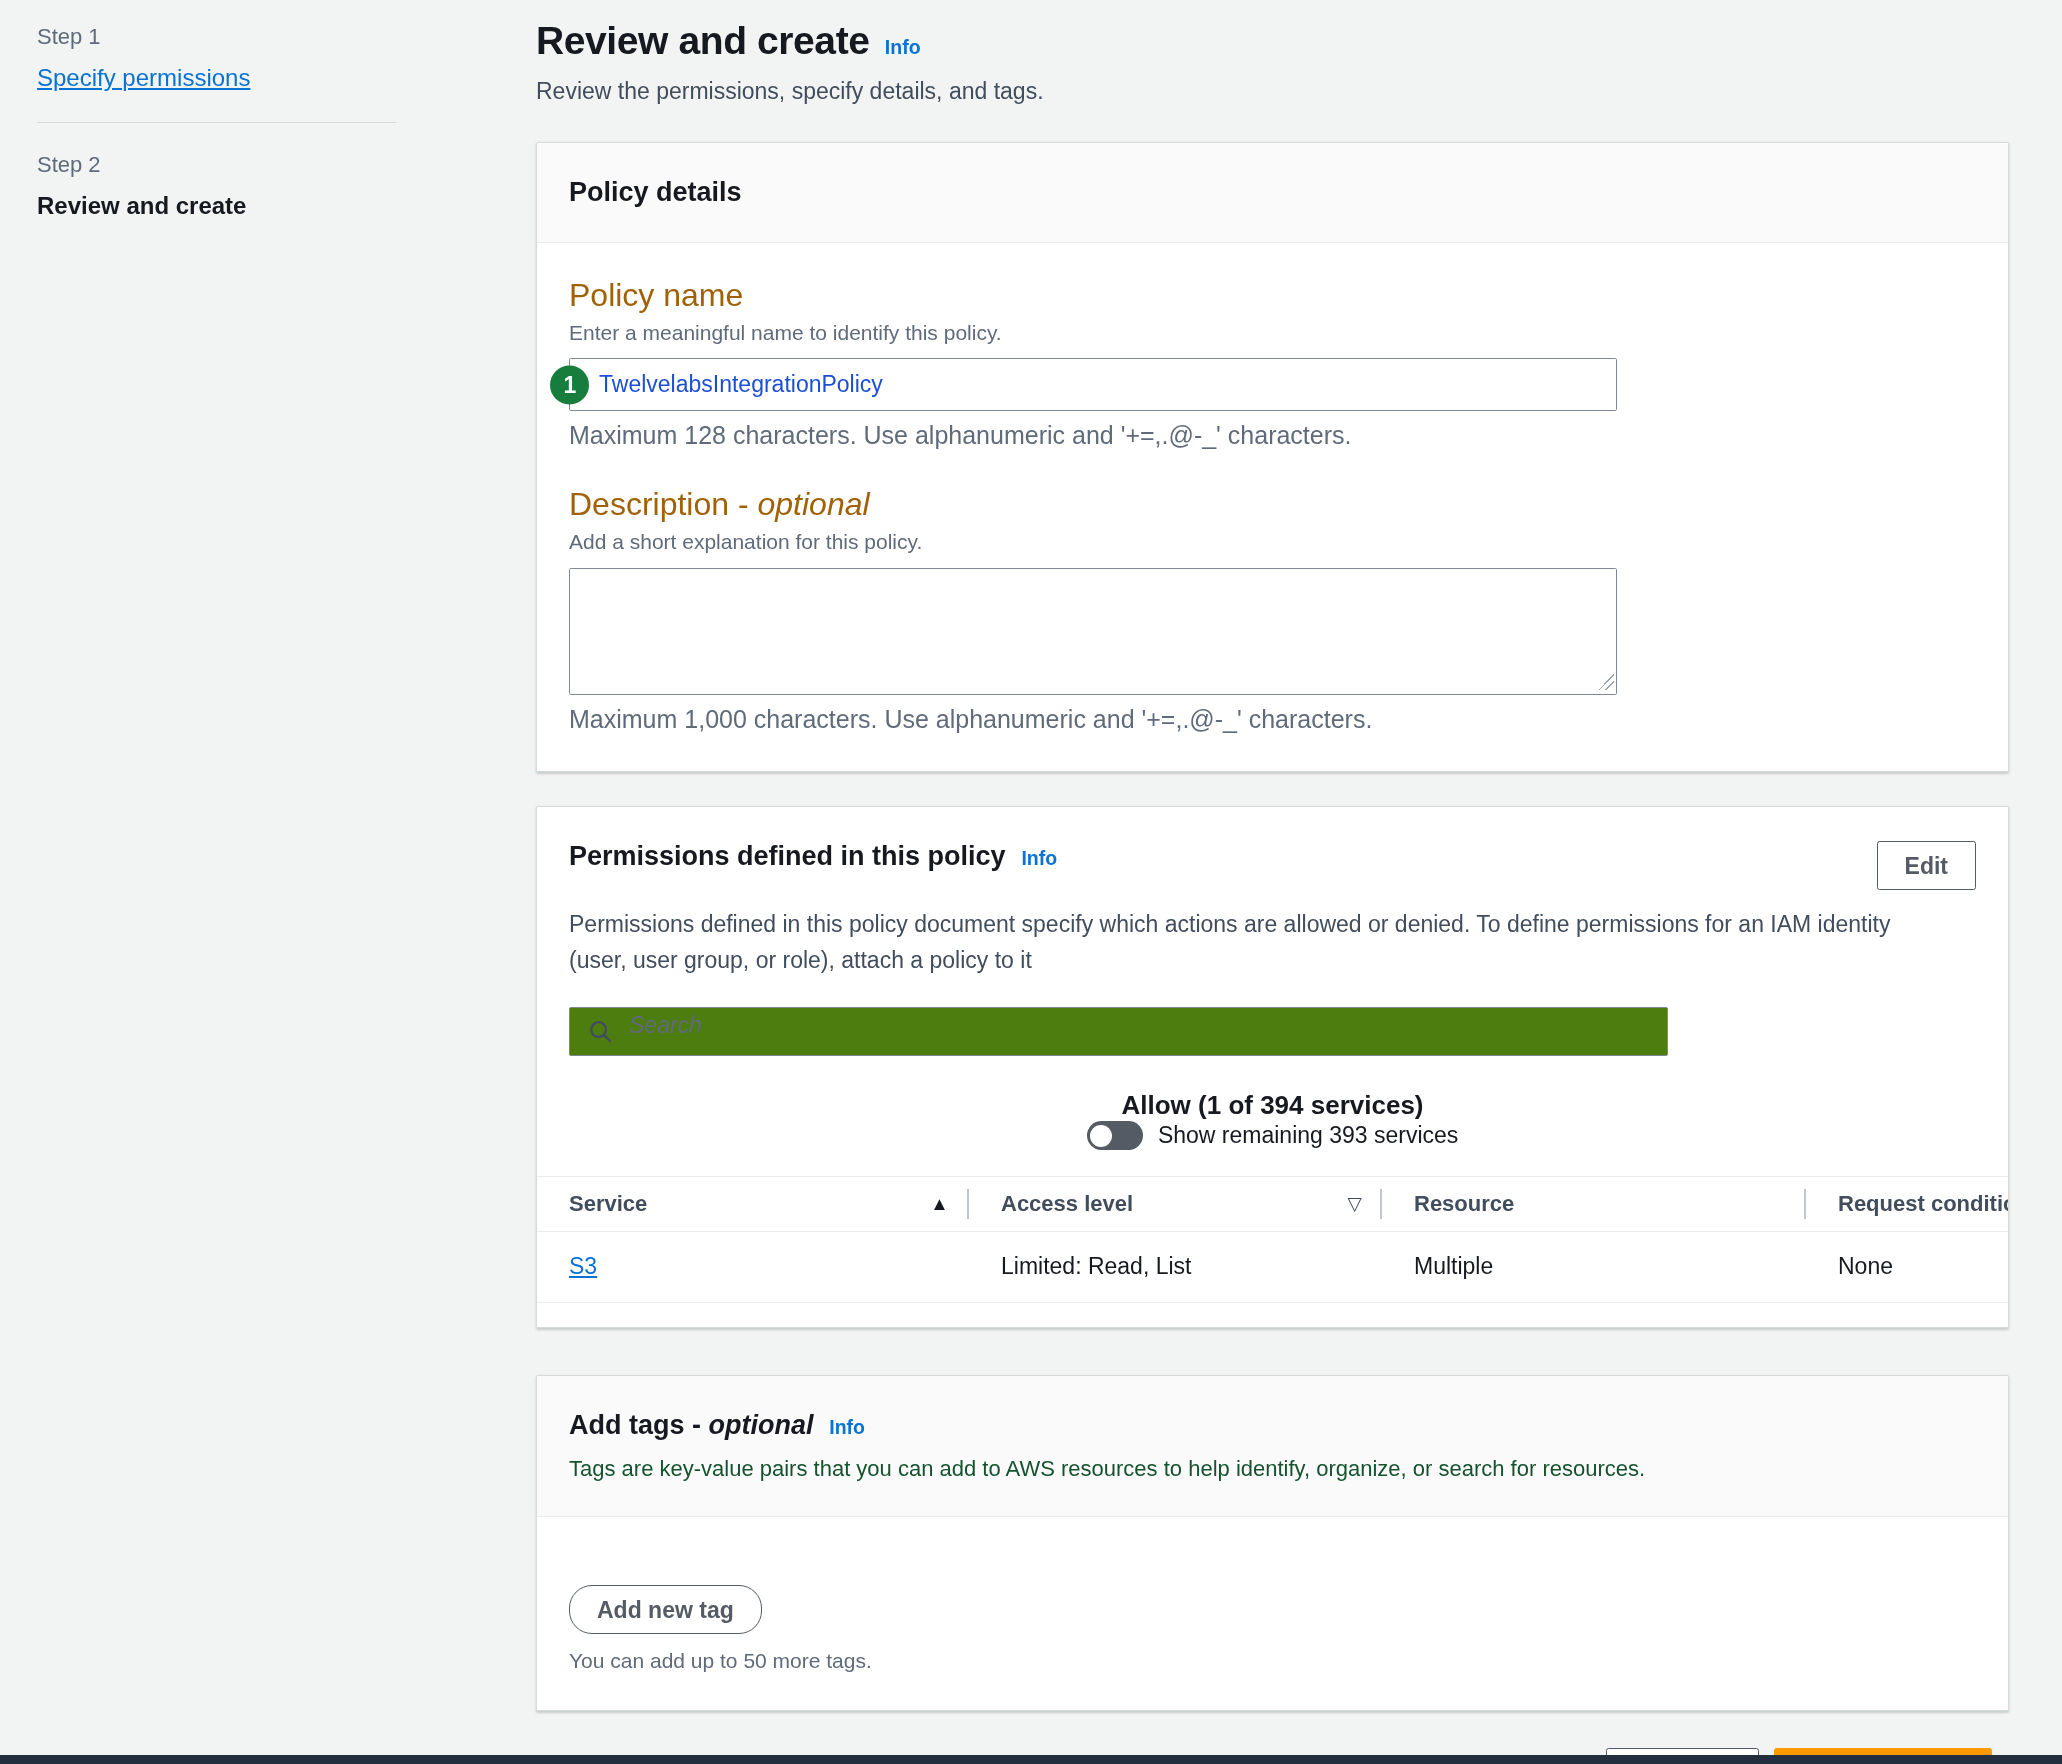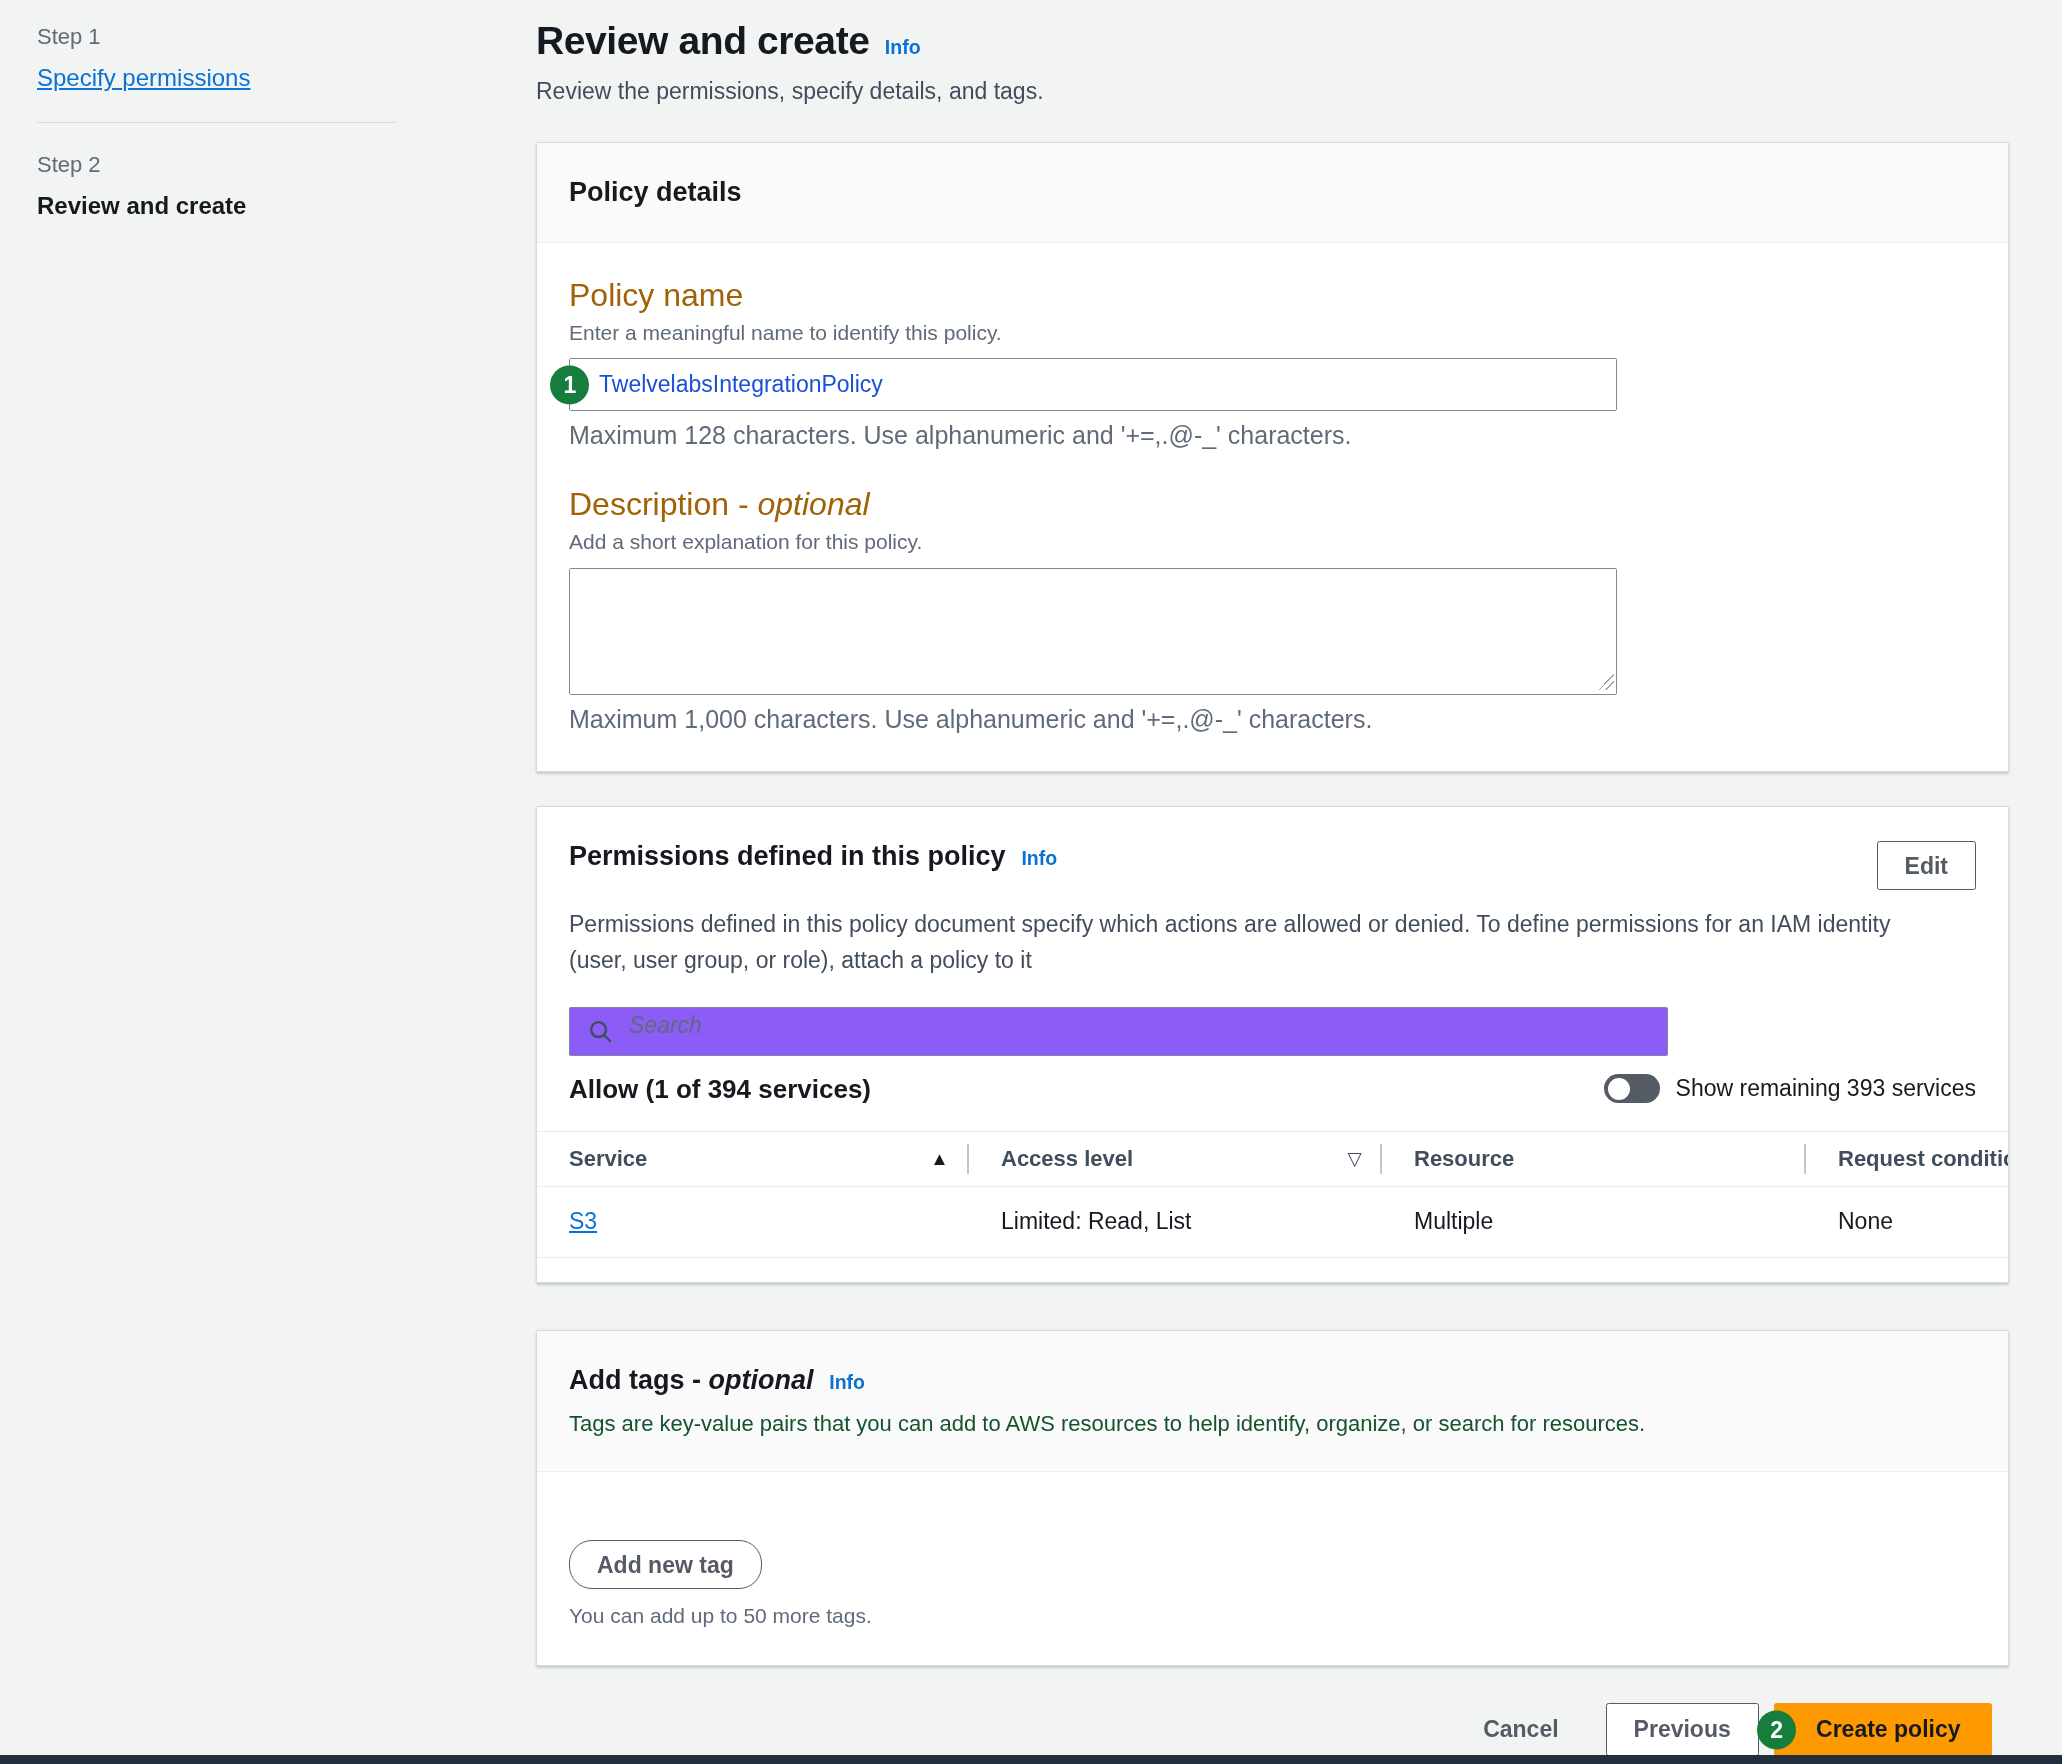--- a/index.html
+++ b/index.html
@@ -84,26 +84,26 @@
     color:#545b64; font-size:23px; font-weight:700;
     padding:0 27px; height:49px; line-height:46px; cursor:pointer;
     font-family:inherit; white-space:nowrap;
   }
   .perm-desc { padding:17px 32px 0 32px; font-size:23px; color:#414d5c; line-height:1.55; max-width:1424px; }
 
   .search-wrap { position:relative; margin:29px 32px 0 32px; width:1099px; }
   .search-input {
     width:100%; height:49px; border:1.7px solid #7d8998; border-radius:1.7px;
     font-size:23px; padding:0 17px 12px 59px; color:#16191f;
-    font-family:inherit; background:#8b5cf6; outline:none;
+    font-family:inherit; background:#4d7c0f; outline:none;
   }
   .search-input::placeholder { font-style:italic; color:#5f6b7a; opacity:1; }
   .search-icon { position:absolute; left:18.6px; top:12px; width:25.4px; height:25.4px; }
 
-  .allow-row { display:flex; align-items:flex-start; justify-content:space-between; margin:18px 32px 0 32px; }
+  .allow-row { display:flex; align-items:center; justify-content:space-between; margin:34px 32px 0 32px;flex-direction:column; }
   .allow-heading { font-size:26px; font-weight:700; color:#16191f; }
   .toggle-group { display:flex; align-items:center; gap:15.3px; }
   .toggle {
     width:56px; height:29px; border-radius:14.4px; background:#545b64;
     position:relative; cursor:pointer; flex:none;
   }
   .toggle-knob {
     position:absolute; left:3.4px; top:3.4px; width:22px; height:22px;
     border-radius:50%; background:#fff;
   }

